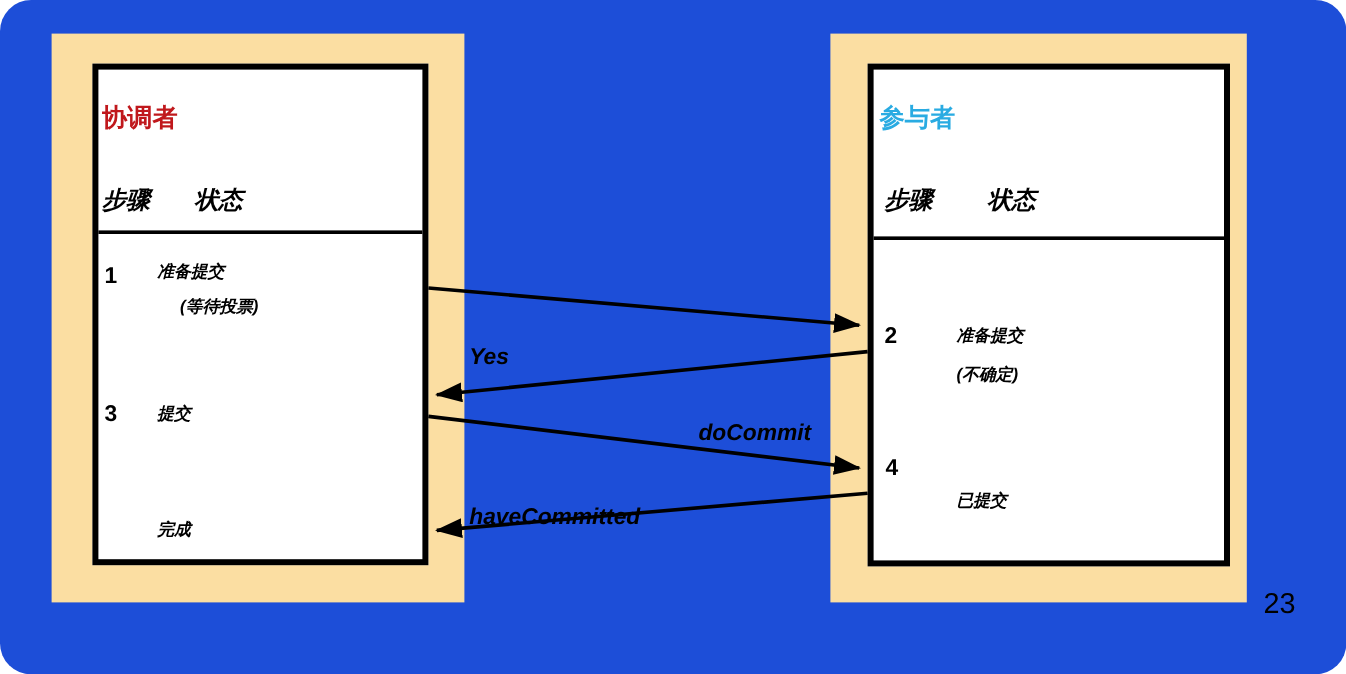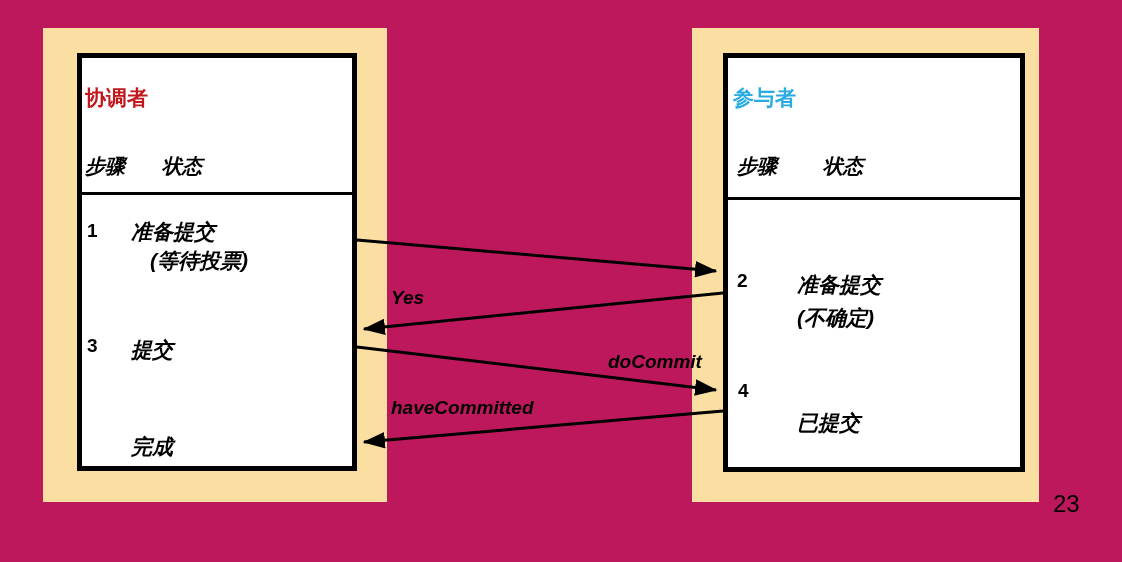--- a/index.html
+++ b/index.html
@@ -5,22 +5,23 @@
   html, body {
     margin: 0;
     padding: 0;
     background: #ffffff;
     font-family: "Liberation Sans", "DejaVu Sans", sans-serif;
   }
   #canvas {
     position: relative;
     width: 1122px;
     height: 562px;
-    background: #be185d;
+    background: #1d4ed8;
     overflow: hidden;
+    border-radius: 26px;
   }
   .panel {
     position: absolute;
     top: 28px;
     height: 474px;
     background: #fbdea2;
   }
   #panel-left  { left: 43px;  width: 344px; }
   #panel-right { left: 692px; width: 347px; }
   .node-box {
@@ -54,21 +55,21 @@
     background: #000000;
   }
   .step-num {
     position: absolute;
     font-size: 19px;
     font-weight: bold;
     color: #000000;
   }
   .state-text {
     position: absolute;
-    font-size: 21px;
+    font-size: 14px;
     font-weight: bold;
     font-style: italic;
     color: #000000;
     white-space: nowrap;
   }
   .msg-label {
     position: absolute;
     font-size: 19px;
     font-weight: bold;
     font-style: italic;
@@ -150,18 +151,18 @@
         <path d="M0,0 L7.5,2.75 L0,5.5 Z" fill="#000000"></path>
       </marker>
     </defs>
     <line x1="357" y1="240" x2="716" y2="271" stroke="#000000" stroke-width="3" marker-end="url(#arrowhead)"></line>
     <line x1="723" y1="293" x2="364" y2="329" stroke="#000000" stroke-width="3" marker-end="url(#arrowhead)"></line>
     <line x1="357" y1="347" x2="716" y2="390" stroke="#000000" stroke-width="3" marker-end="url(#arrowhead)"></line>
     <line x1="723" y1="411" x2="364" y2="442" stroke="#000000" stroke-width="3" marker-end="url(#arrowhead)"></line>
   </svg>
 
   <div class="msg-label" style="left:391px; top:287px;">Yes</div>
-  <div class="msg-label" style="left:608px; top:351px;">doCommit</div>
-  <div class="msg-label" style="left:391px; top:397px;">haveCommitted</div>
+  <div class="msg-label" style="left:582px; top:351px;">doCommit</div>
+  <div class="msg-label" style="left:391px; top:421px;">haveCommitted</div>
 
   <div id="page-number">23</div>
 
 </div>
 
 </body></html>

